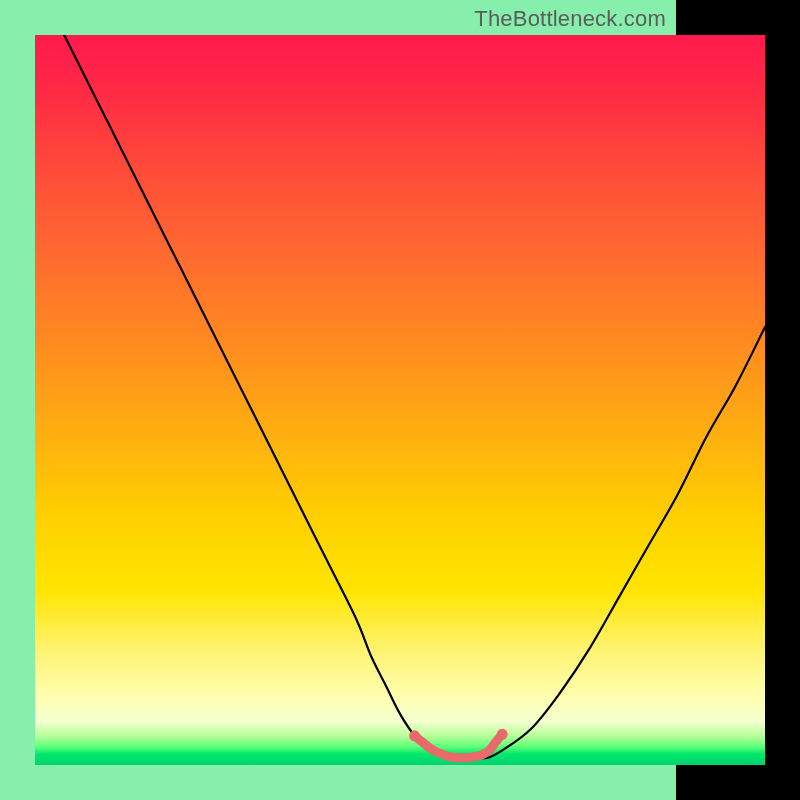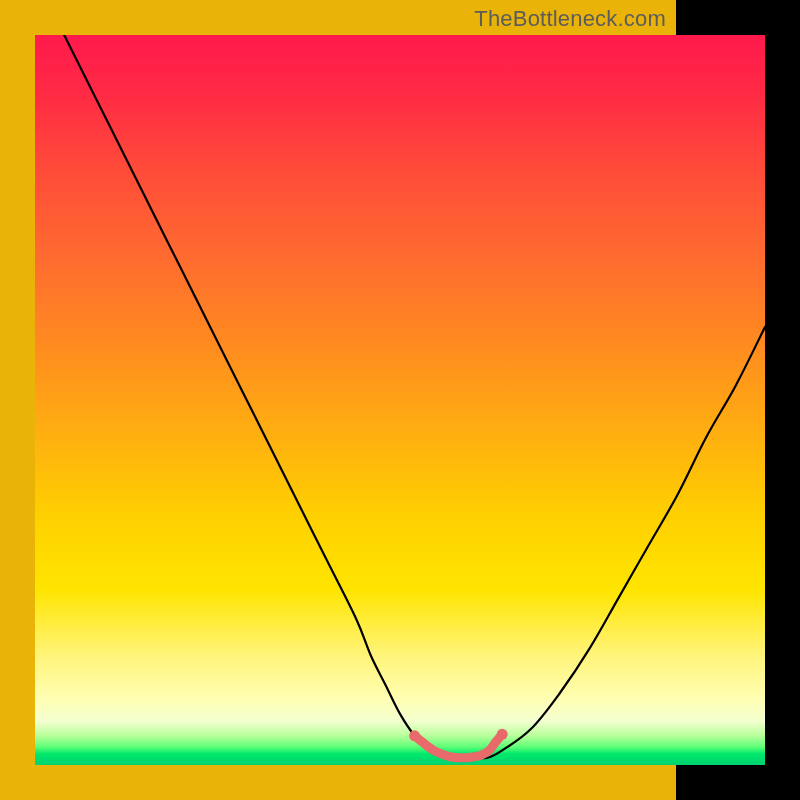--- a/index.html
+++ b/index.html
@@ -10,21 +10,21 @@
     background: #000;
     overflow: hidden;
     font-family: Arial, Helvetica, sans-serif;
   }
   .frame {
     position: absolute;
     left: 0;
     top: 0;
     width: 676px;
     height: 800px;
-    background: #eab308;
+    background: #86efac;
     text-align: center;
   }
   .plot-area {
     position: absolute;
     left: 35px;
     top: 35px;
     width: 730px;
     height: 730px;
     
     background: linear-gradient(

